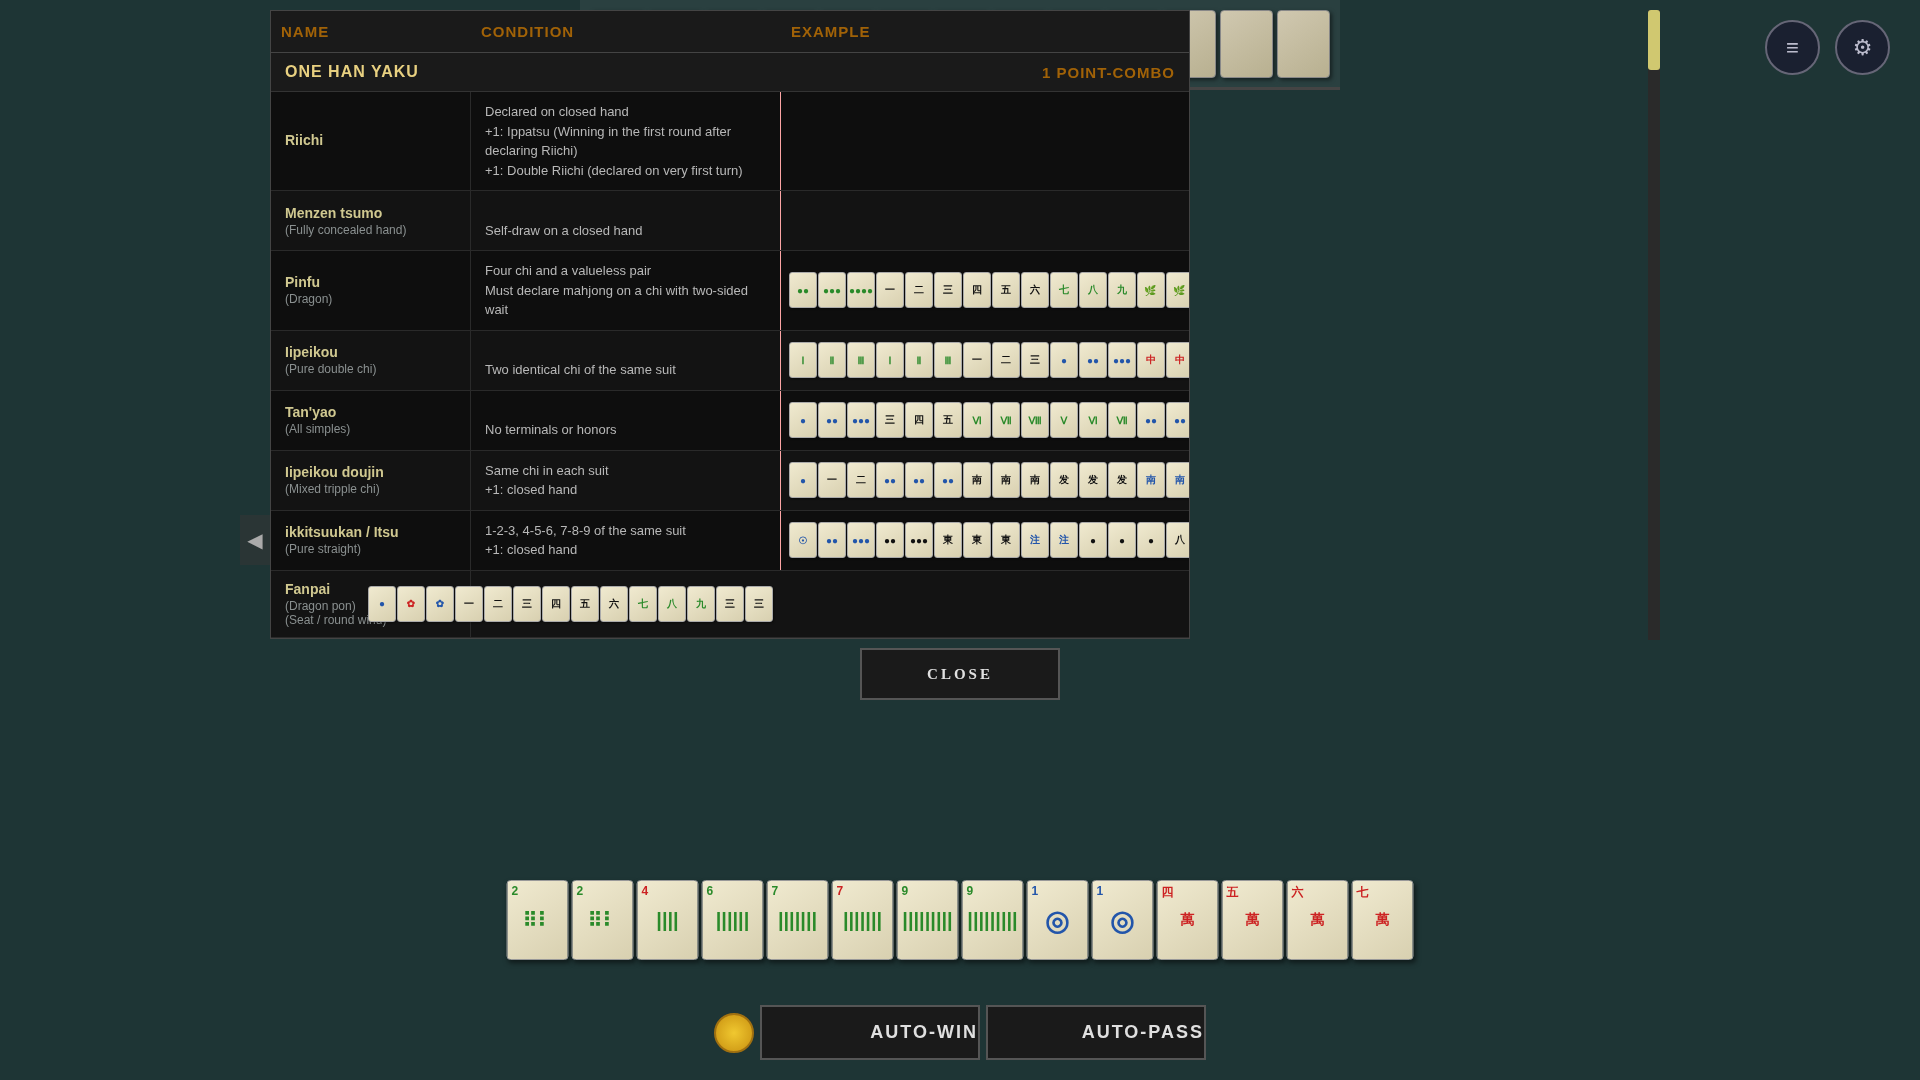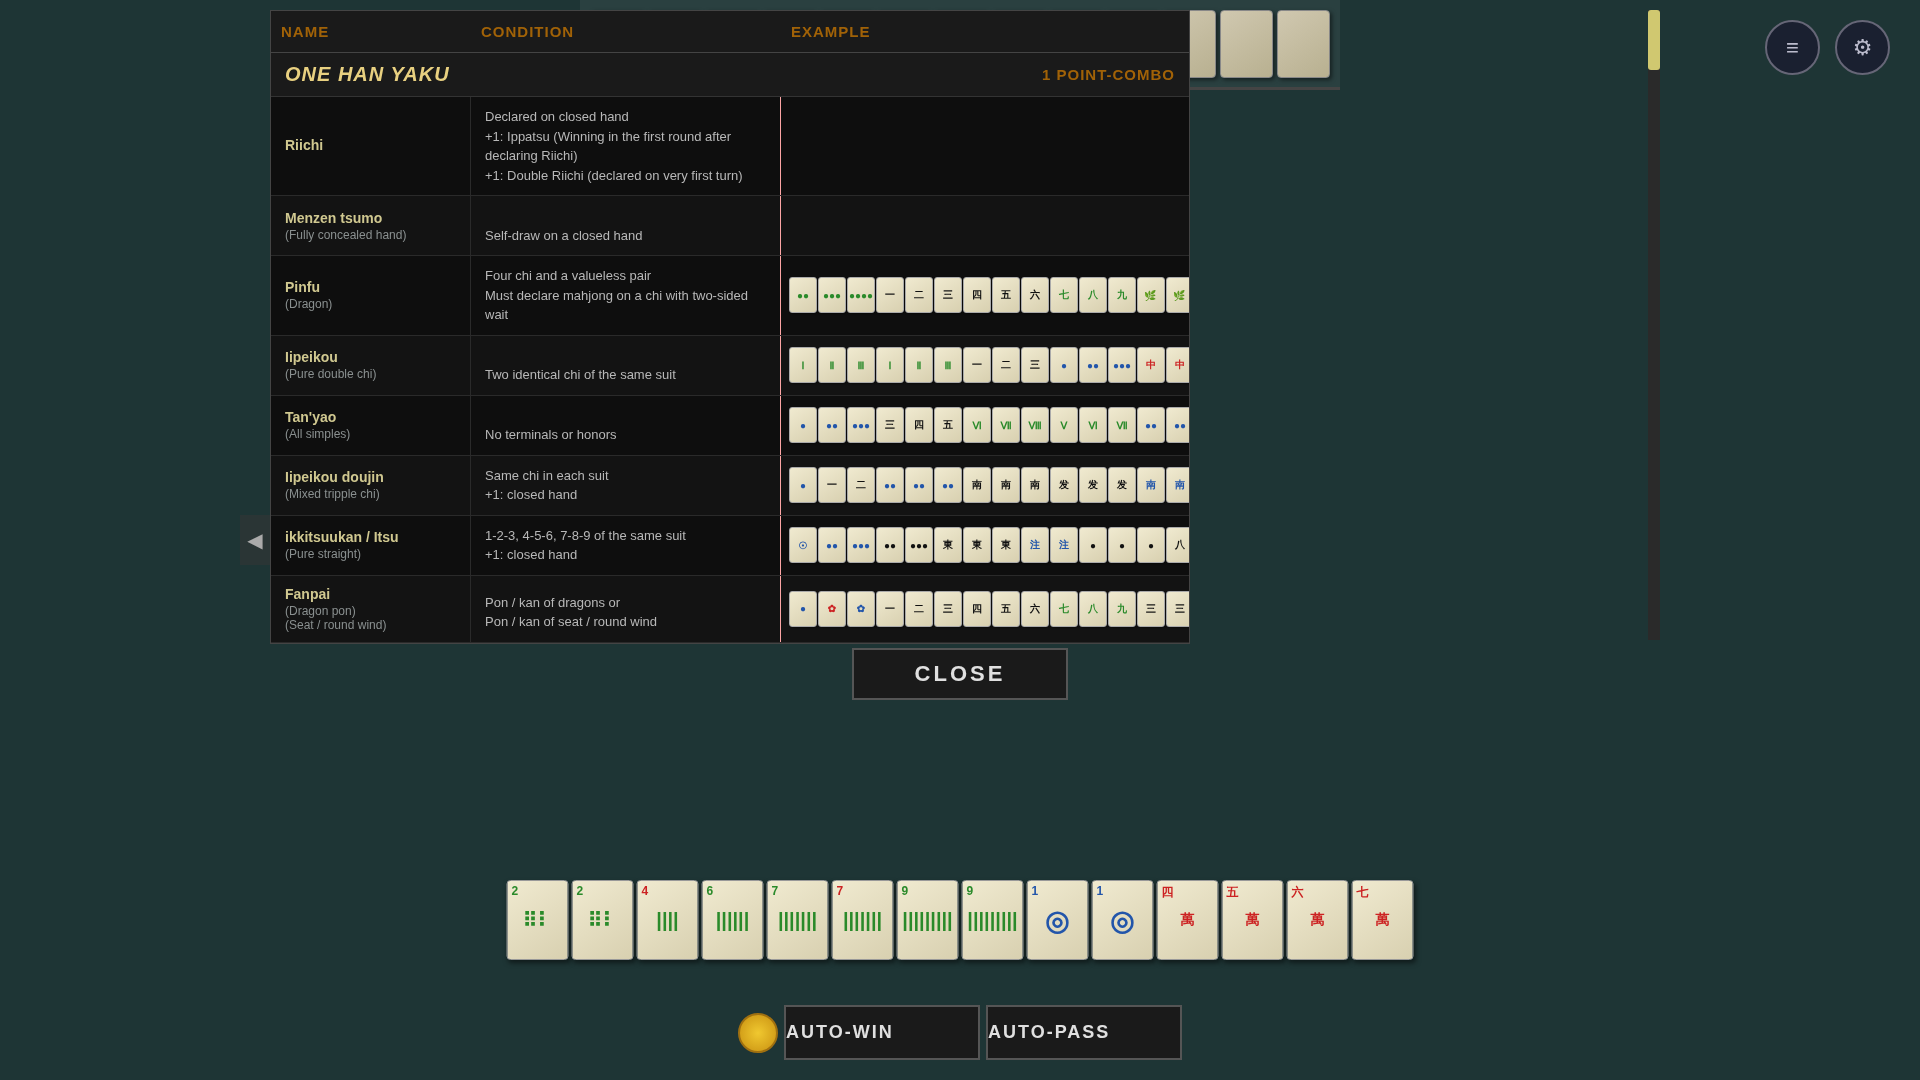--- a/index.html
+++ b/index.html
@@ -77,24 +77,23 @@
       display: flex;
       justify-content: space-between;
       align-items: center;
       background: #1a1a1a;
       padding: 10px 14px;
       border-bottom: 1px solid #333;
     }
 
     .section-title {
       color: #e8d080;
-      font-size: 20px;
+      font-size: 16px;
       font-weight: bold;
       letter-spacing: 1px;
-      font-style: italic;
     }
 
     .section-points {
       color: #a16207;
       font-size: 15px;
       font-weight: bold;
       letter-spacing: 1px;
     }
 
     
@@ -195,32 +194,33 @@
       background: #d0c870;
       border-radius: 3px;
     }
 
     
     .close-btn {
       position: absolute;
       top: 648px;
       left: 50%;
       transform: translateX(-50%);
-      width: 216px;
+      width: 200px;
       height: 52px;
       background: #1a1a1a;
       border: 2px solid #555;
       color: #e0e0e0;
-      font-size: 22px;
+      font-size: 15px;
       font-weight: bold;
       letter-spacing: 3px;
       cursor: pointer;
       display: flex;
       align-items: center;
       justify-content: center;
+      font-family: Liberation Serif, serif;
     }
 
     
     .hand-area {
       position: absolute;
       bottom: 120px;
       left: 50%;
       transform: translateX(-50%);
       display: flex;
       gap: 3px;
@@ -271,32 +271,32 @@
 
     .coin-icon {
       width: 40px;
       height: 40px;
       background: radial-gradient(circle, #f0c830, #c89010);
       border-radius: 50%;
       border: 2px solid #a07010;
     }
 
     .action-btn {
-      width: 196px;
+      width: 220px;
       height: 55px;
       background: #1a1a1a;
       border: 2px solid #555;
       color: #e0e0e0;
       font-size: 18px;
       font-weight: bold;
       letter-spacing: 2px;
       cursor: pointer;
       display: flex;
       align-items: center;
-      justify-content: flex-start;
+      justify-content: flex-end;
     }
 
     
     .top-right-icons {
       position: absolute;
       top: 20px;
       right: 30px;
       display: flex;
       gap: 15px;
     }
@@ -543,23 +543,20 @@
       </div>
     </div>
   </div>
 
   <div class="yaku-row">
     <div class="yaku-name-cell">
       <span class="yaku-name">Fanpai</span>
       <span class="yaku-subname" style="white-space:pre-line">(Dragon pon)
 (Seat / round wind)</span>
     </div>
-    <div class="yaku-condition-cell">
-      <span class="yaku-condition">Pon / kan of dragons or<br>Pon / kan of seat / round wind</span>
-    </div>
     <div class="yaku-example-cell">
       <div class="tile-group">
         <div class="mtile blue">●</div>
         <div class="mtile red">✿</div>
         <div class="mtile blue">✿</div>
         <div class="mtile black">一</div>
         <div class="mtile black">二</div>
         <div class="mtile black">三</div>
         <div class="mtile black">四</div>
         <div class="mtile black">五</div>

